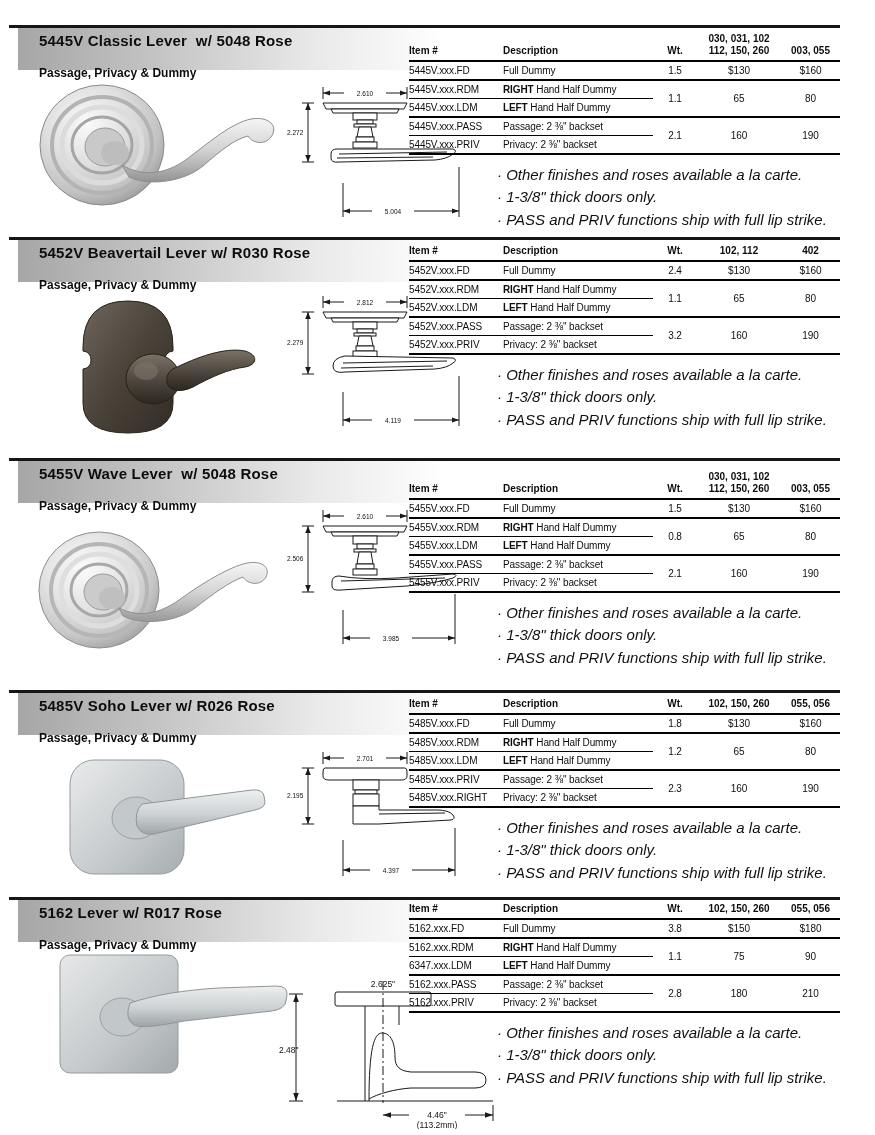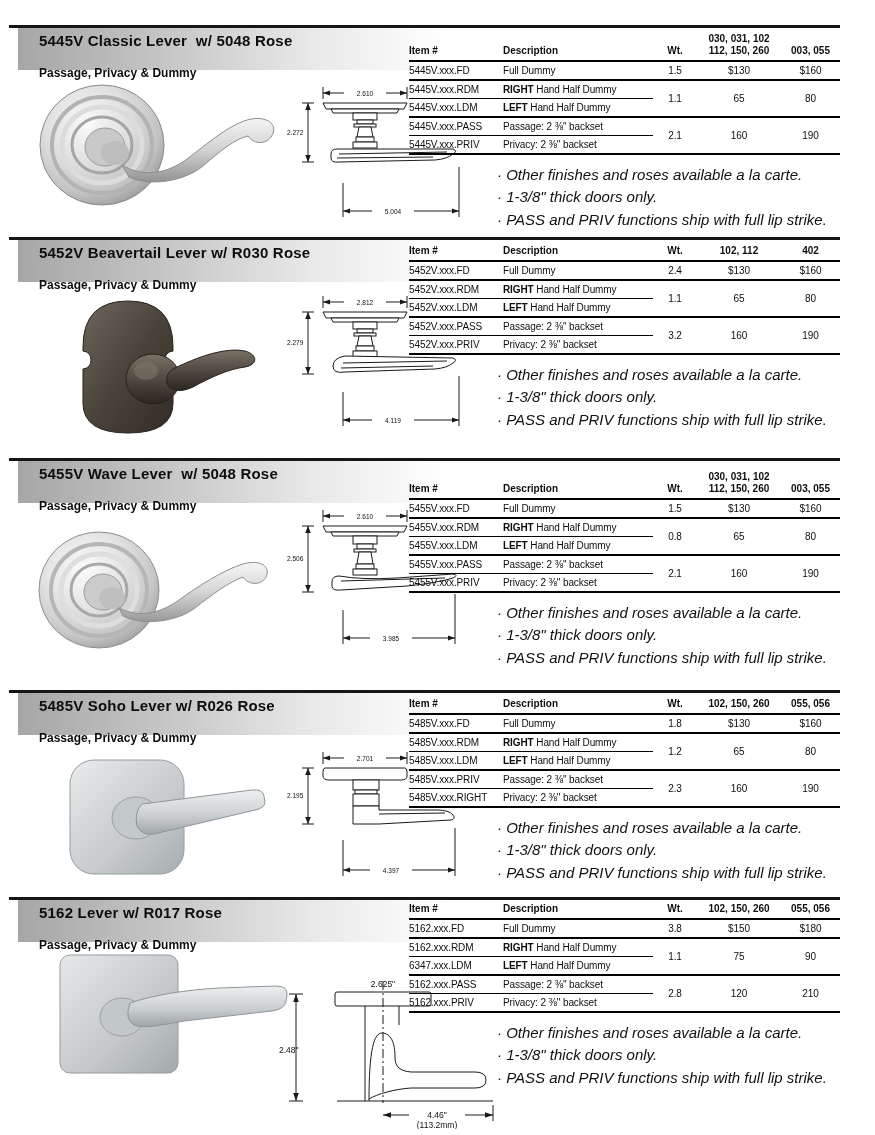--- a/index.html
+++ b/index.html
@@ -592,21 +592,21 @@
           <td class="c bb" rowspan="2">90</td>
         </tr>
         <tr class="gend">
           <td>6347.xxx.LDM</td>
           <td><b>LEFT</b><span> Hand Half Dummy</span></td>
         </tr>
         <tr>
           <td class="ps">5162.xxx.PASS</td>
           <td class="ps"><b></b><span>Passage: 2 ⅜" backset</span></td>
           <td class="c bb" rowspan="2">2.8</td>
-          <td class="c bb" rowspan="2">120</td>
+          <td class="c bb" rowspan="2">180</td>
           <td class="c bb" rowspan="2">210</td>
         </tr>
         <tr class="gend">
           <td>5162.xxx.PRIV</td>
           <td><b></b><span>Privacy: 2 ⅜" backset</span></td>
         </tr>
       </tbody>
     </table>
     <div class="notes">
       <div>· Other finishes and roses available a la carte.</div>

